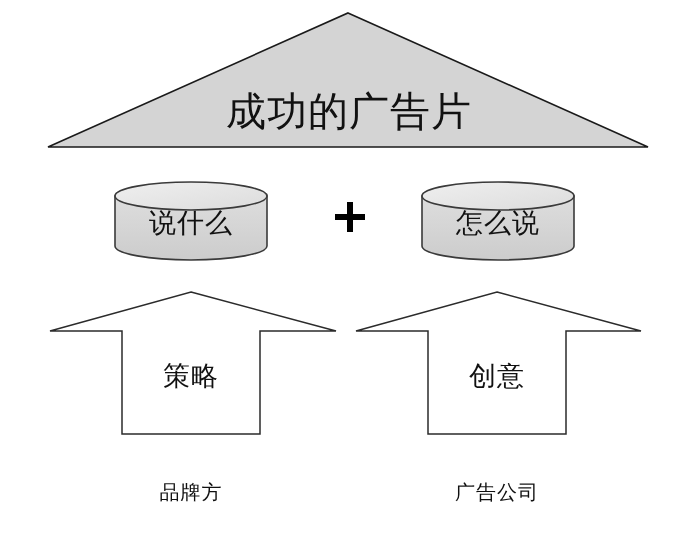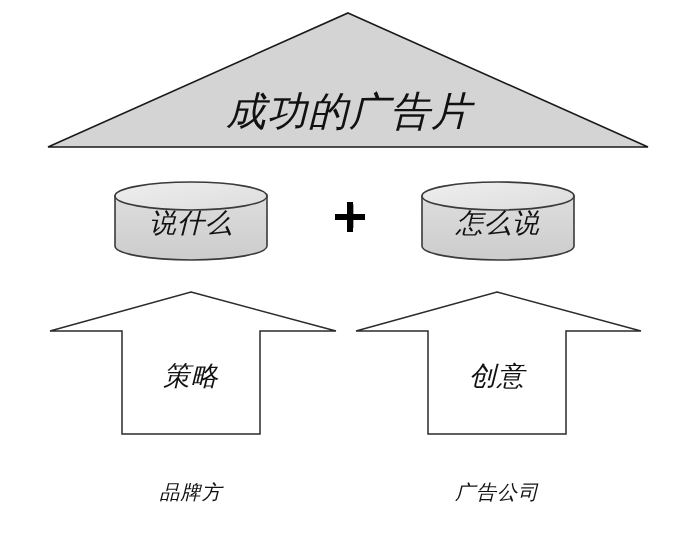--- a/index.html
+++ b/index.html
@@ -11,21 +11,20 @@
     width: 691px;
     height: 533px;
     font-family: "Liberation Serif", "DejaVu Serif", serif;
     overflow: hidden;
   }
   #diagram-root {
     position: relative;
     width: 691px;
     height: 533px;
     background: #ffffff;
-    font-style: italic;
   }
   svg#diagram-svg {
     display: block;
     width: 691px;
     height: 533px;
   }
   .shape-outline {
     stroke: #1a1a1a;
     stroke-width: 1.6;
   }

